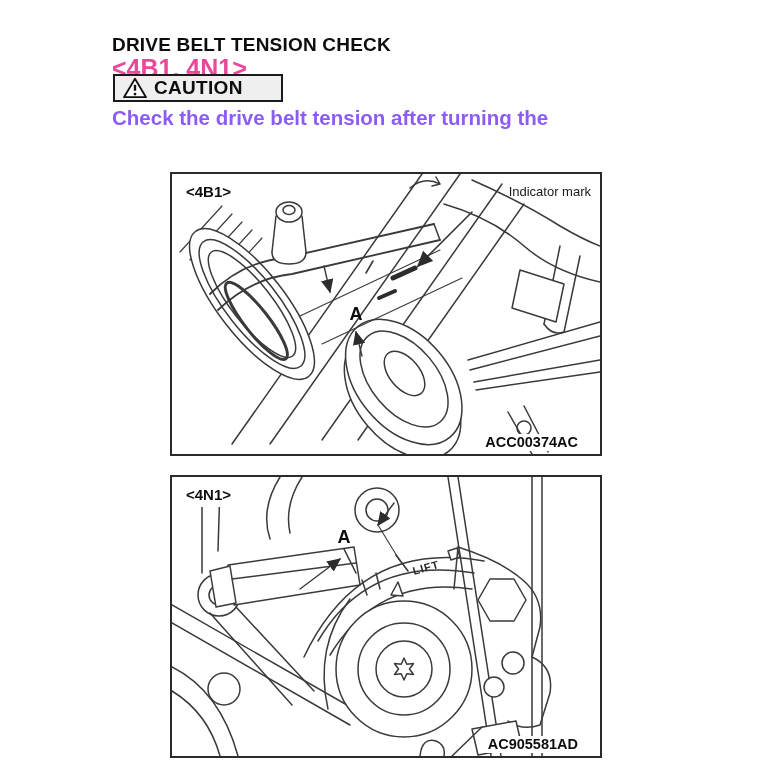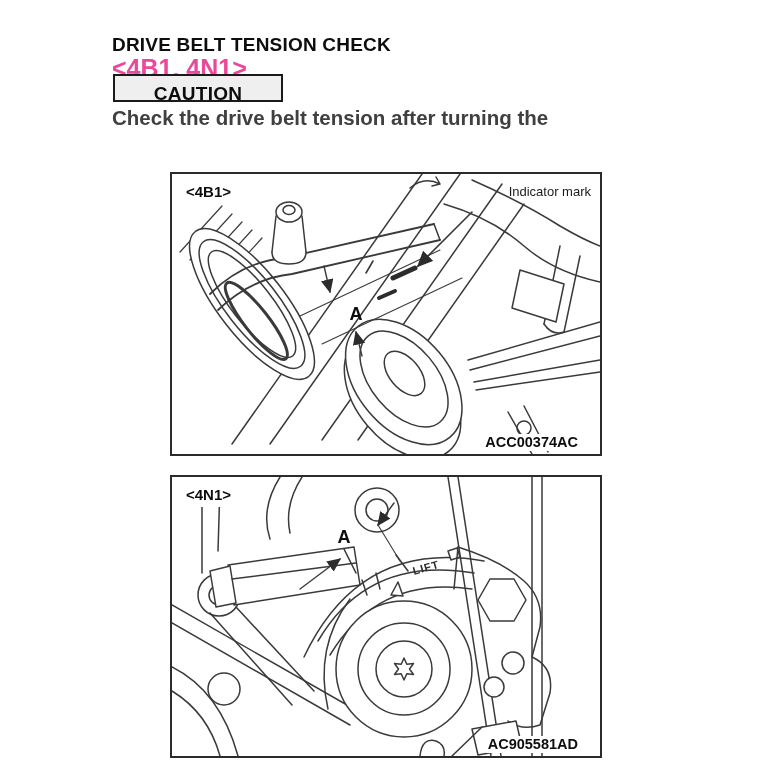--- a/index.html
+++ b/index.html
@@ -12,27 +12,27 @@
     position:absolute; left:112px; top:1px; font-size:19px; font-weight:bold;
     letter-spacing:.2px; color:#0d0d0d; line-height:31px;margin-top:28px;
   }
   .subtitle {
     position:absolute; left:112px; top:33px; font-size:25px; font-weight:bold;
     color:#ec4899; line-height:31px;margin-top:20px;
   }
   .caution-box {
     position:absolute; left:113px; top:74px; width:170px; height:28px;
     border:2px solid #1a1a1a; background:#efefef;
-    display:flex; align-items:center; gap:7px; padding:0 8px;flex-direction:column;
+    display:flex; align-items:center; gap:7px; padding:0 8px;
   }
   .caution-box .warn-svg { width:24px; height:22px; display:block; }
   .caution-label { font-size:19px; font-weight:bold; color:#0d0d0d; letter-spacing:.3px; }
   .caution-text {
     position:absolute; left:112px; top:104px; width:560px;
-    font-size:20.5px; font-weight:bold; color:#404040; line-height:28px;
+    font-size:20.5px; font-weight:bold; color:#8b5cf6; line-height:28px;
   }
   .figure {
     position:absolute; left:170px; width:432px;
     border:2px solid #2b2b2b; background:#fff;
   }
   .figure-4b1 { top:172px; height:284px; }
   .figure-4n1 { top:475px; height:283px; }
   .figure svg.art { position:absolute; left:0; top:0; width:100%; height:100%; }
   .engine-label {
     position:absolute; left:11px; top:6px; font-size:15px; font-weight:bold;

